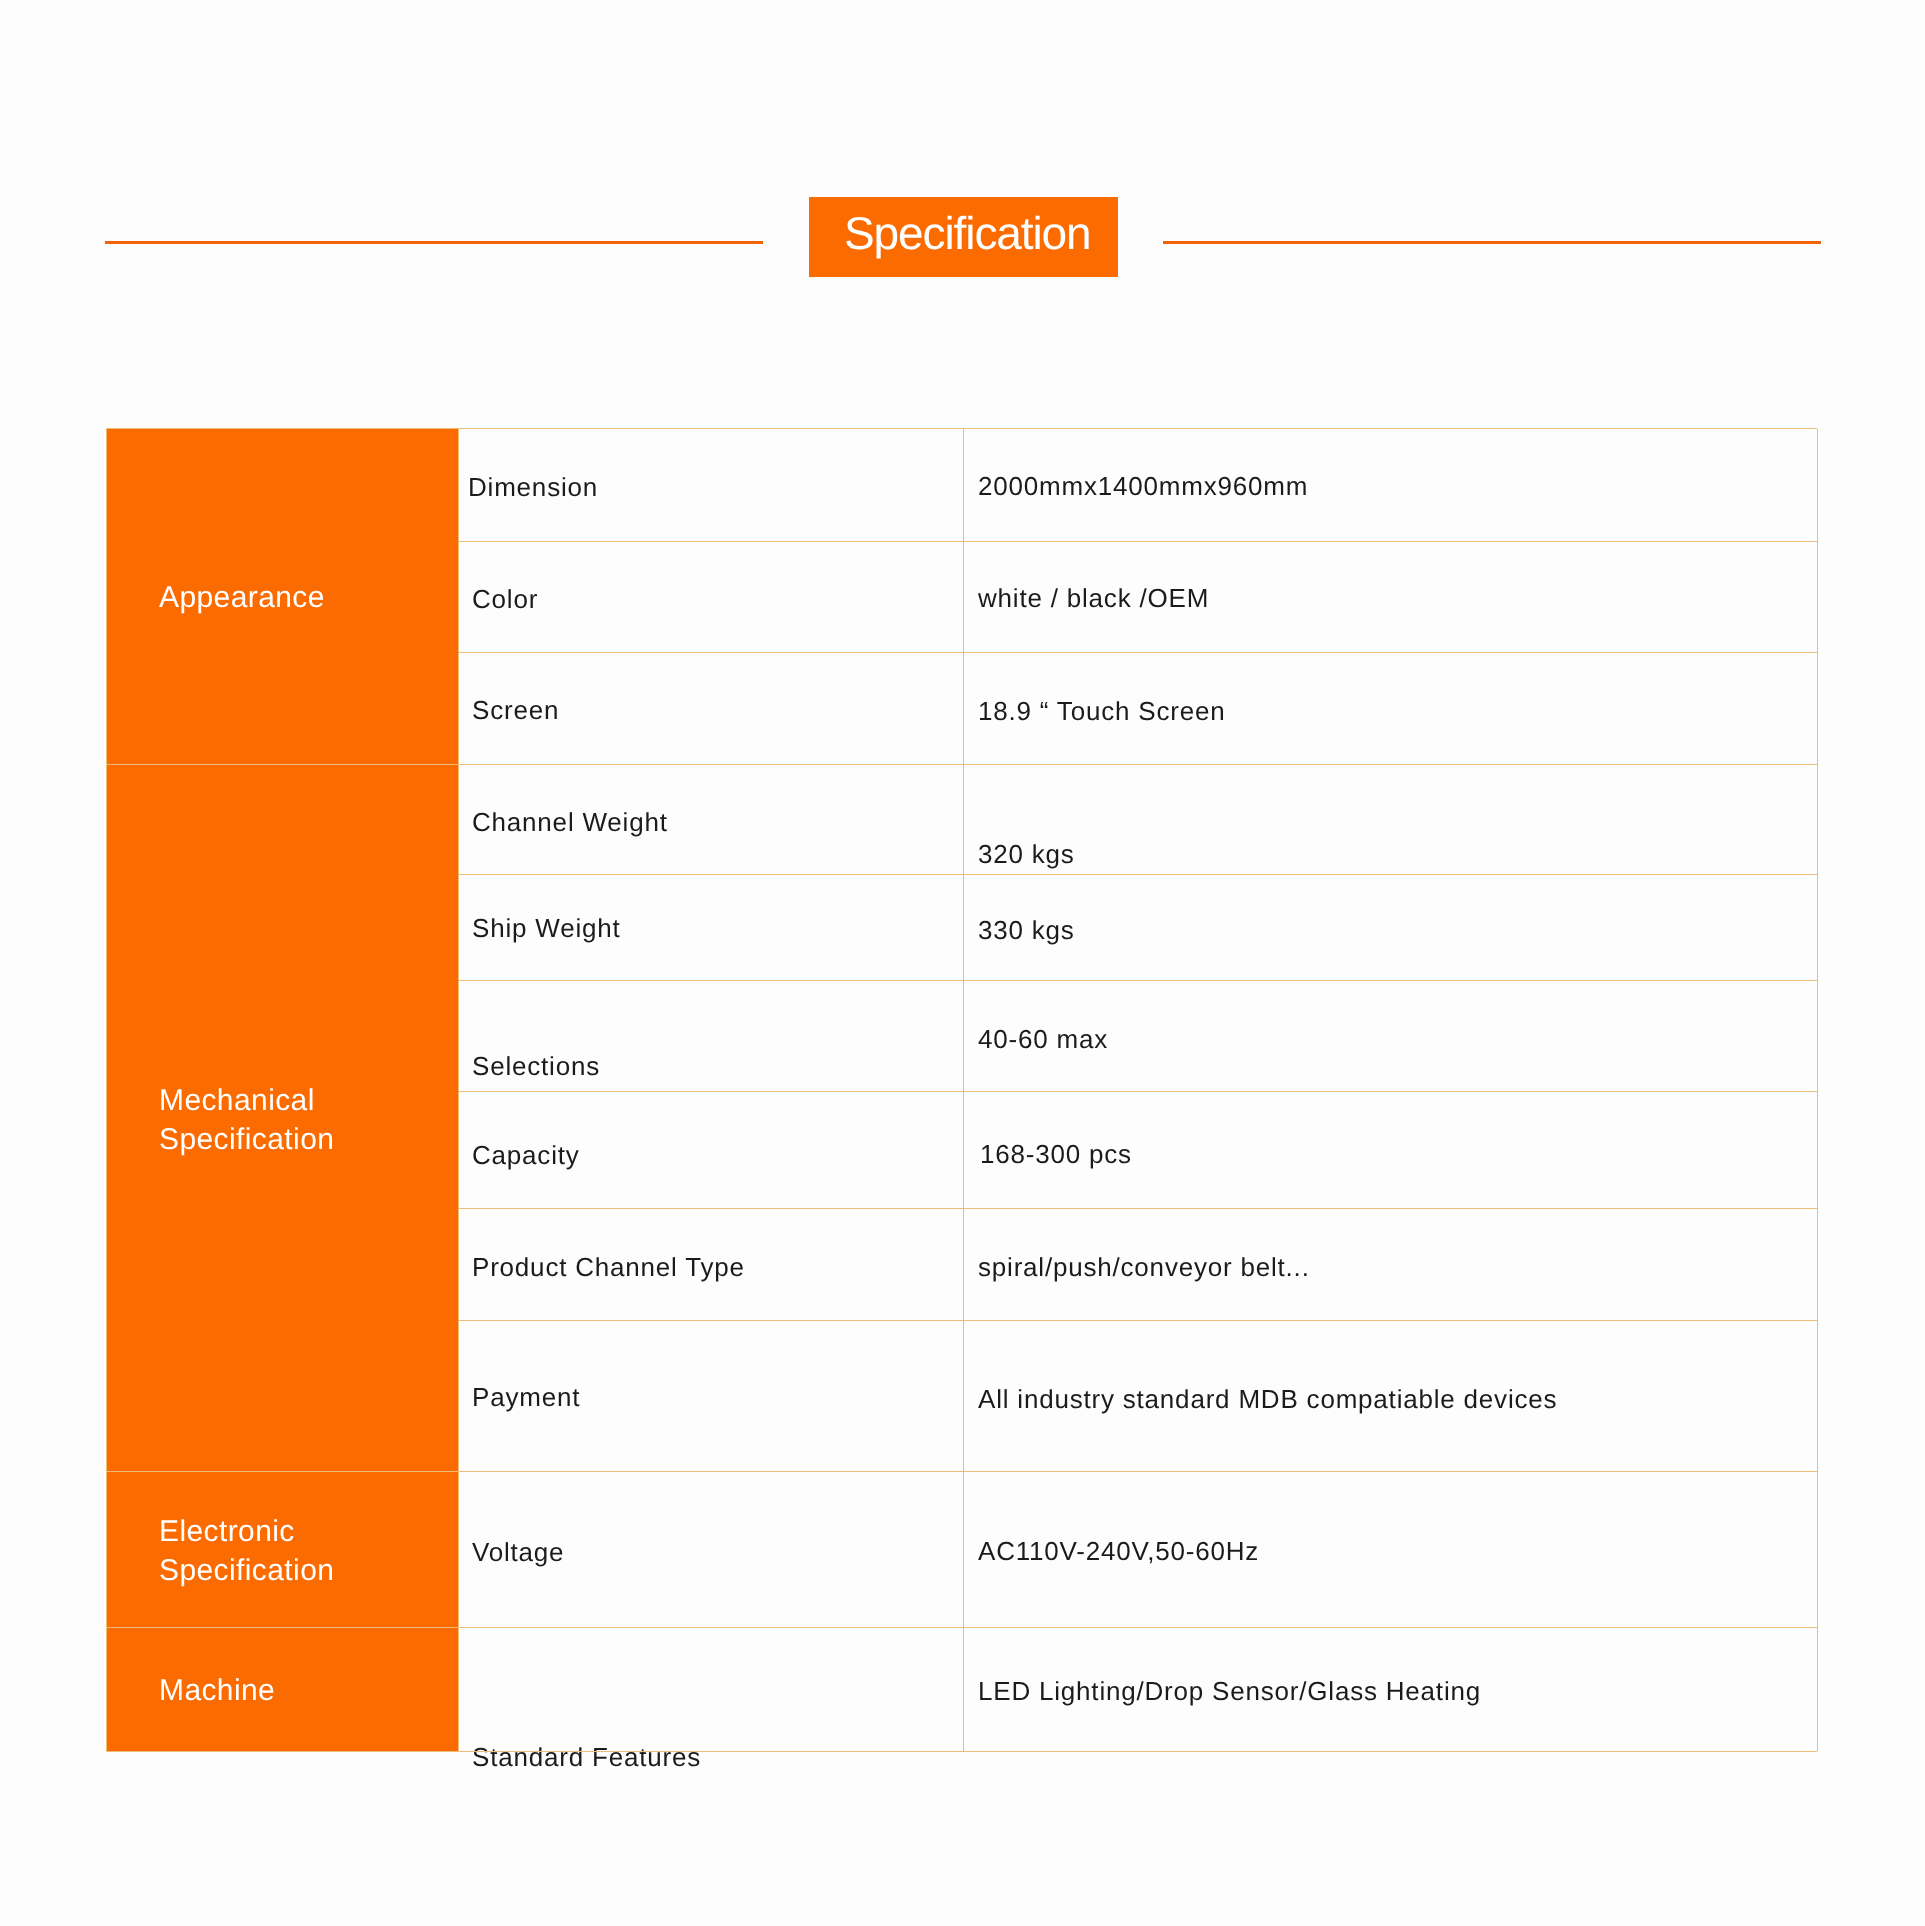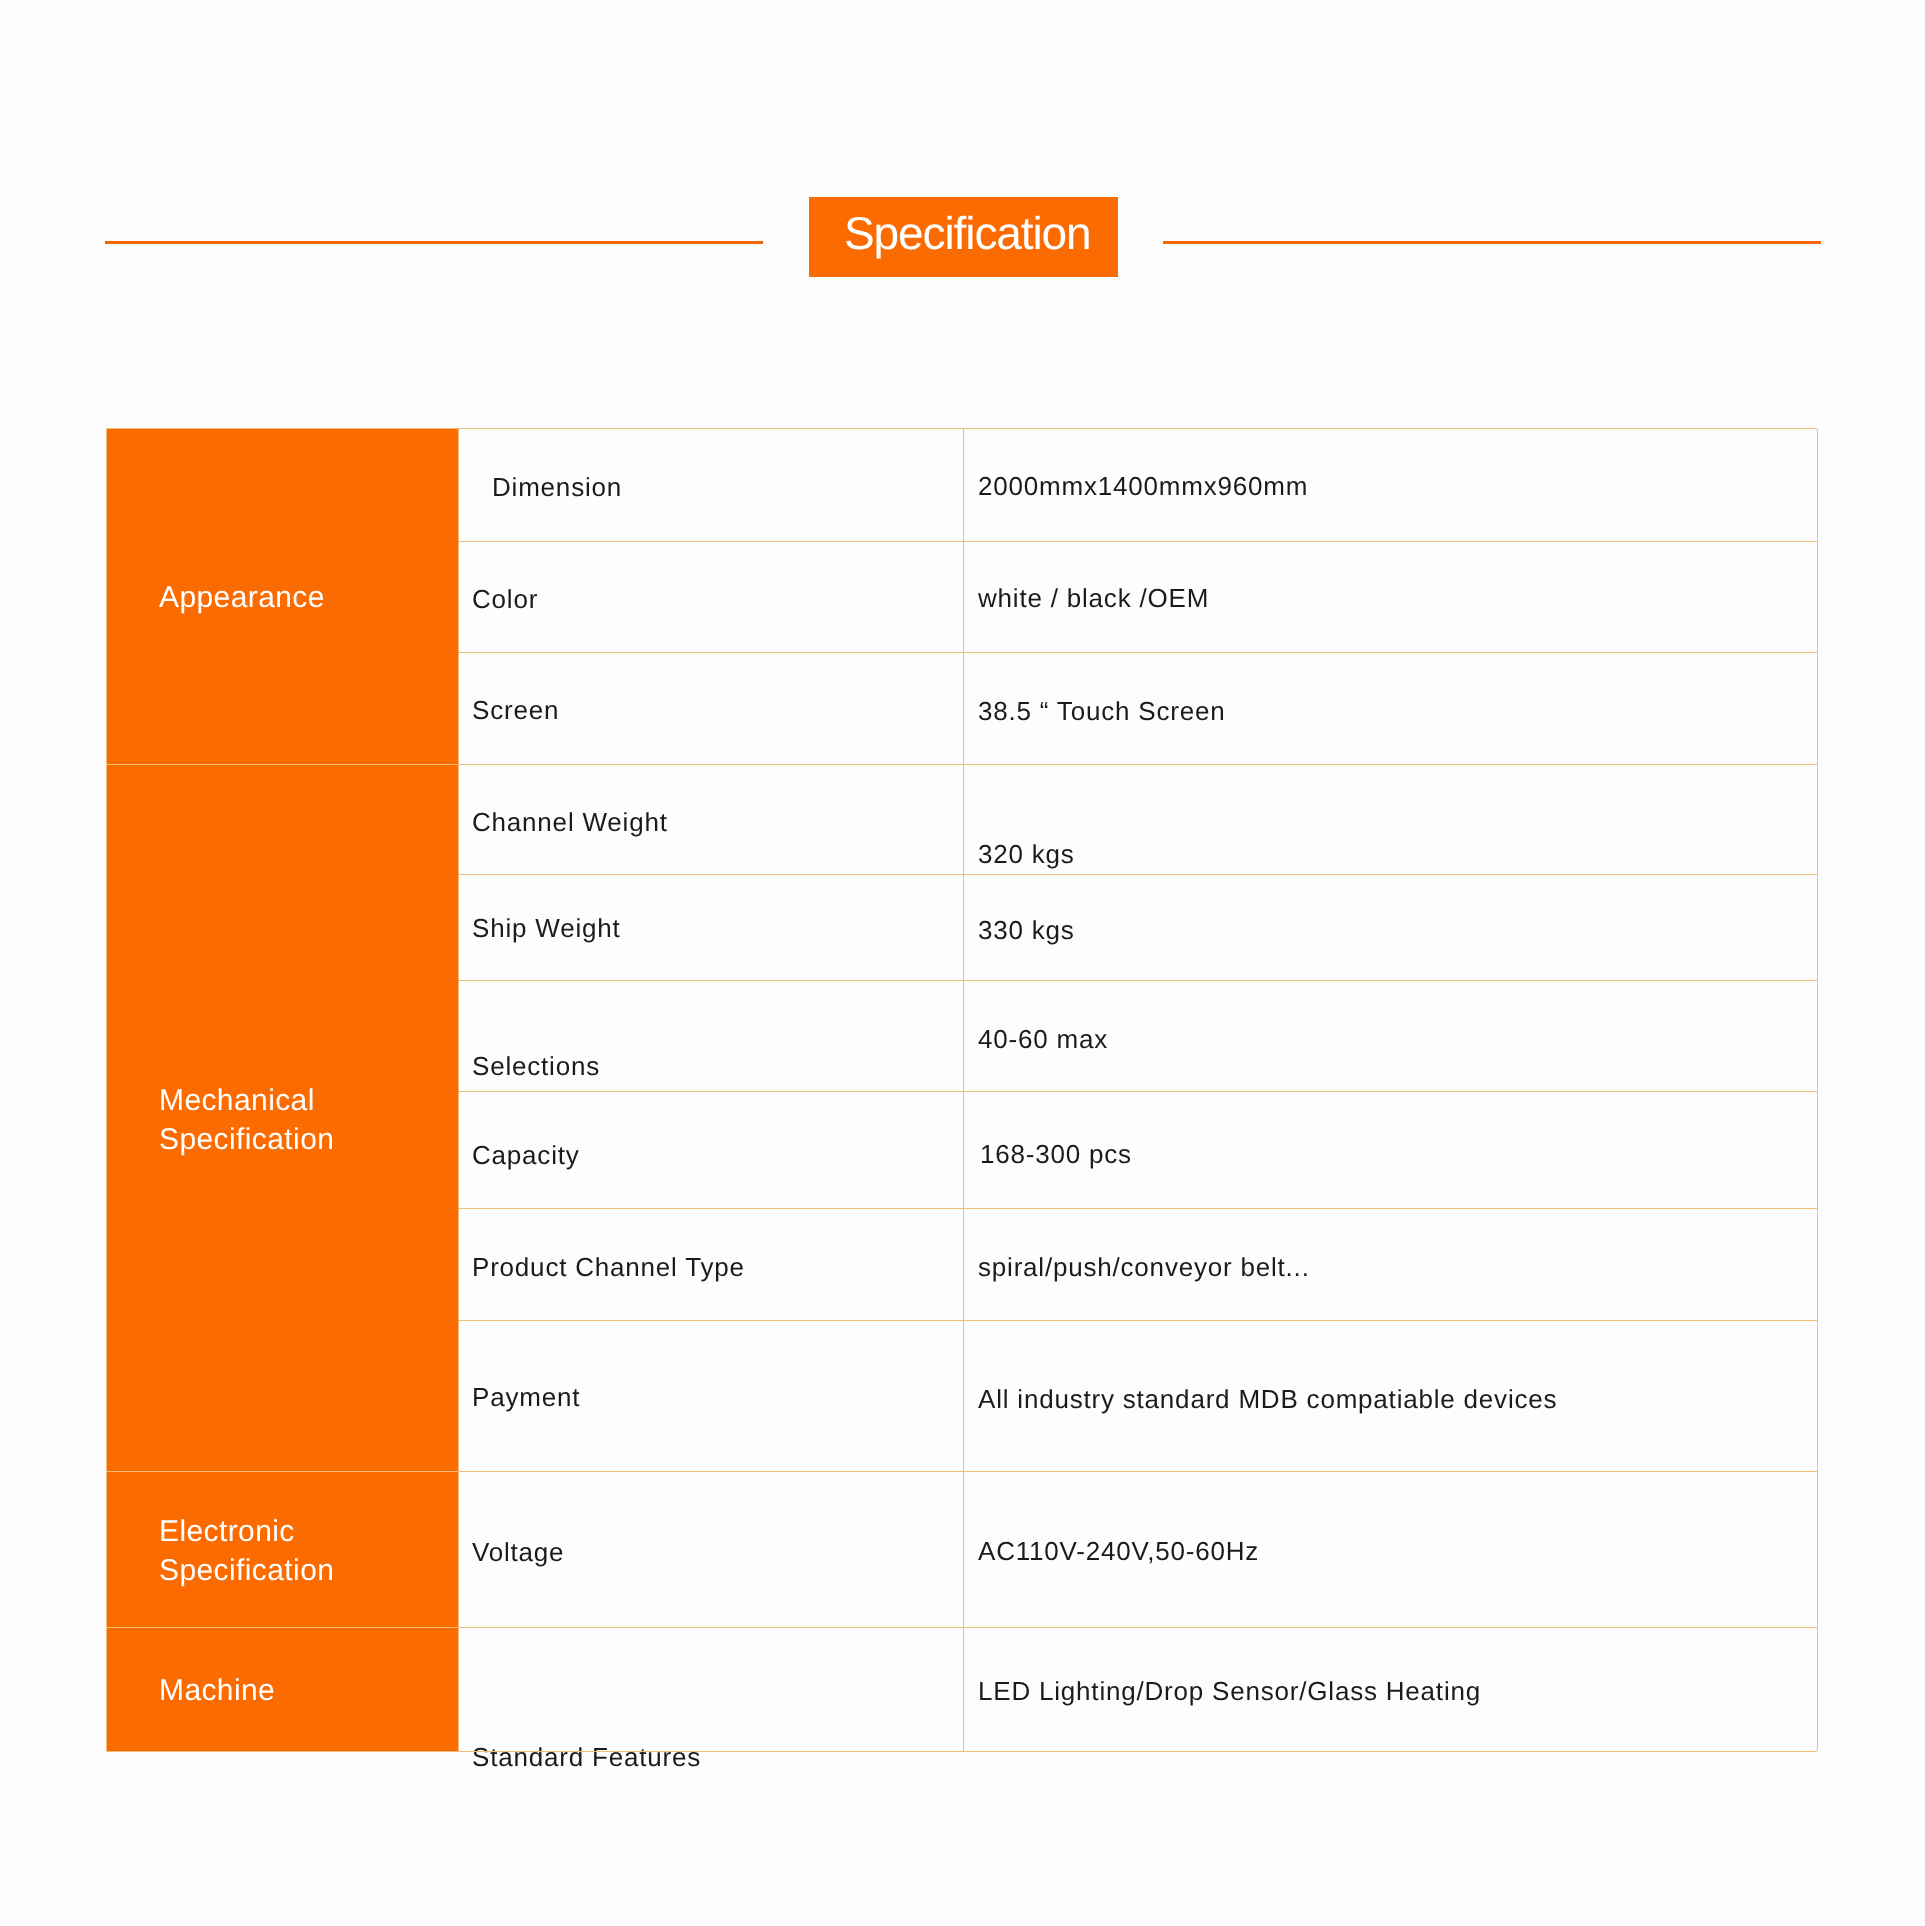--- a/index.html
+++ b/index.html
@@ -30,21 +30,21 @@
 
   
   #cat0{left:106px;top:429px;width:352px;height:335px;}
   #catt0{left:122px;top:578px;width:336px;height:39px;}
   #cat1{left:106px;top:764px;width:352px;height:708px;}
   #catt1{left:122px;top:1081px;width:336px;height:78px;}
   #cat2{left:106px;top:1472px;width:352px;height:155px;}
   #catt2{left:122px;top:1512px;width:336px;height:78px;}
   #cat3{left:106px;top:1627px;width:352px;height:124px;}
   #catt3{left:122px;top:1671px;width:336px;height:39px;}
-  #l0_0{left:492px;top:474px;}
+  #l0_0{left:468px;top:474px;}
   #v0_0{left:978px;top:473px;}
   #l0_1{left:472px;top:586px;}
   #v0_1{left:978px;top:585px;}
   #l0_2{left:472px;top:697px;}
   #v0_2{left:978px;top:698px;}
   #l1_0{left:472px;top:809px;}
   #v1_0{left:978px;top:809px;margin-top:32px;}
   #l1_1{left:472px;top:915px;text-align:right;}
   #v1_1{left:978px;top:917px;}
   #l1_2{left:472px;top:1053px;}
@@ -98,21 +98,21 @@
     <div class="catcell" id="cat2"></div>
     <div class="cattext" id="catt2">Electronic
 Specification</div>
     <div class="catcell" id="cat3"></div>
     <div class="cattext" id="catt3">Machine</div>
     <div class="celltext" id="l0_0">Dimension</div>
     <div class="celltext" id="v0_0">2000mmx1400mmx960mm</div>
     <div class="celltext" id="l0_1">Color</div>
     <div class="celltext" id="v0_1">white / black /OEM</div>
     <div class="celltext" id="l0_2">Screen</div>
-    <div class="celltext" id="v0_2">38.5 “ Touch Screen</div>
+    <div class="celltext" id="v0_2">18.9 “ Touch Screen</div>
     <div class="celltext" id="l1_0">Channel Weight</div>
     <div class="celltext" id="v1_0">320 kgs</div>
     <div class="celltext" id="l1_1">Ship Weight</div>
     <div class="celltext" id="v1_1">330 kgs</div>
     <div class="celltext" id="l1_2">Selections</div>
     <div class="celltext" id="v1_2">40-60 max</div>
     <div class="celltext" id="l1_3">Capacity</div>
     <div class="celltext" id="v1_3">168-300 pcs</div>
     <div class="celltext" id="l1_4">Product Channel Type</div>
     <div class="celltext" id="v1_4">spiral/push/conveyor belt...</div>

